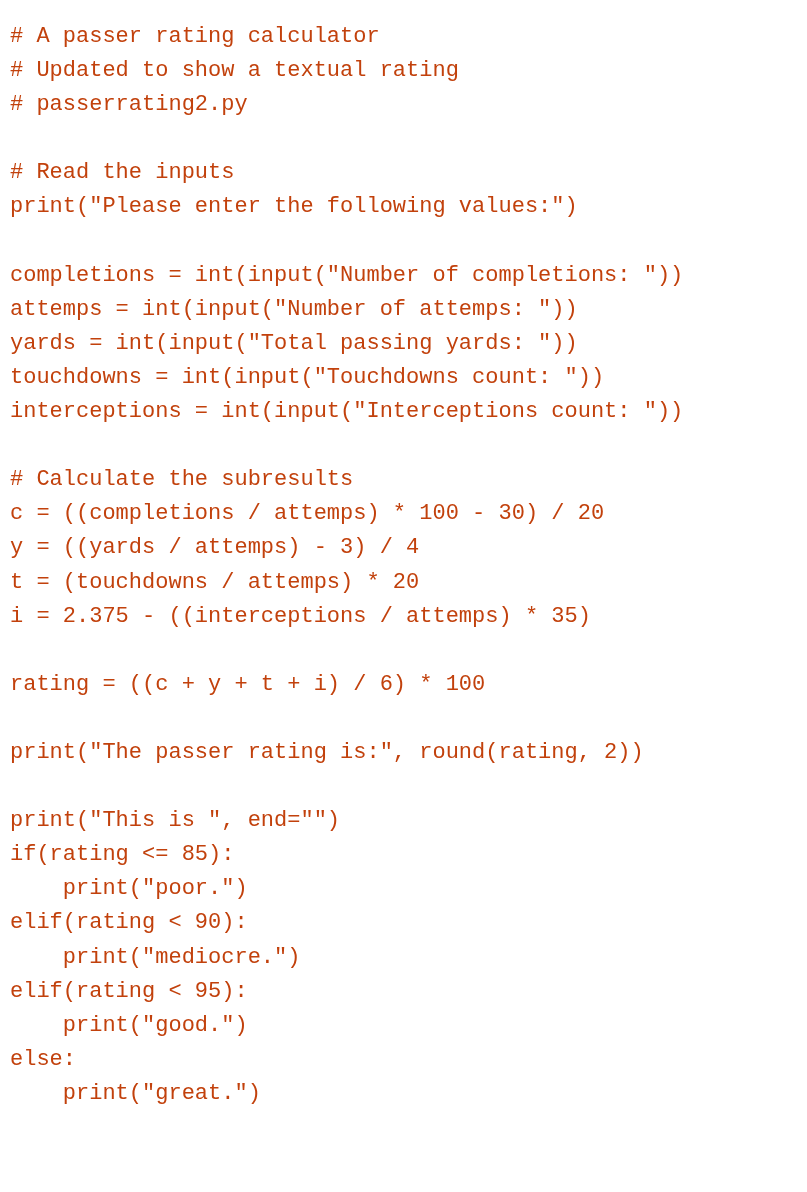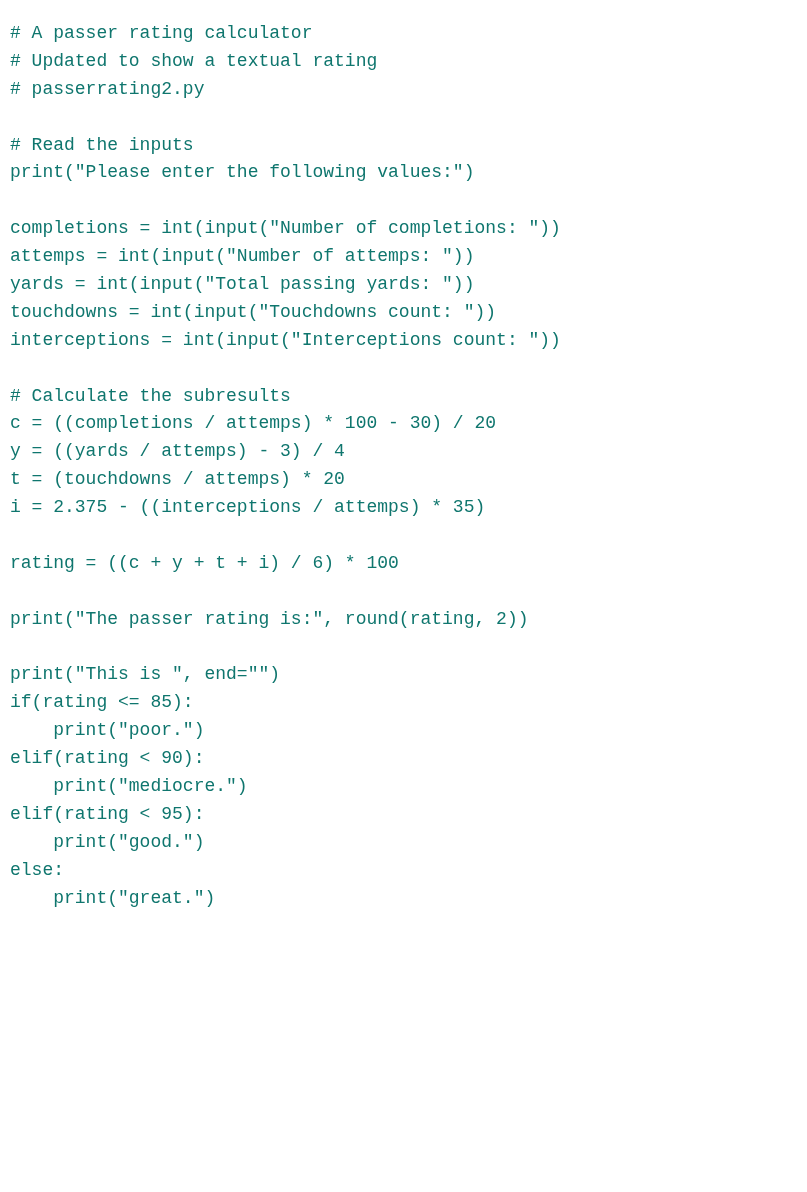--- a/index.html
+++ b/index.html
@@ -15,23 +15,23 @@
       line-height: 1.55;
       color: #000000;
       padding: 20px 10px;
       width: 807px;
       min-height: 1192px;
     }
 
     .code-block {
       white-space: pre;
       font-family: 'Courier New', Courier, monospace;
-      font-size: 18px;
+      font-size: 22px;
       line-height: 1.55;
-      color: #0f766e;
+      color: #c2410c;
     }
   </style>
 </head>
 <body>
 
 <div class="code-block" id="code-container"># A passer rating calculator
 # Updated to show a textual rating
 # passerrating2.py
 
 # Read the inputs

